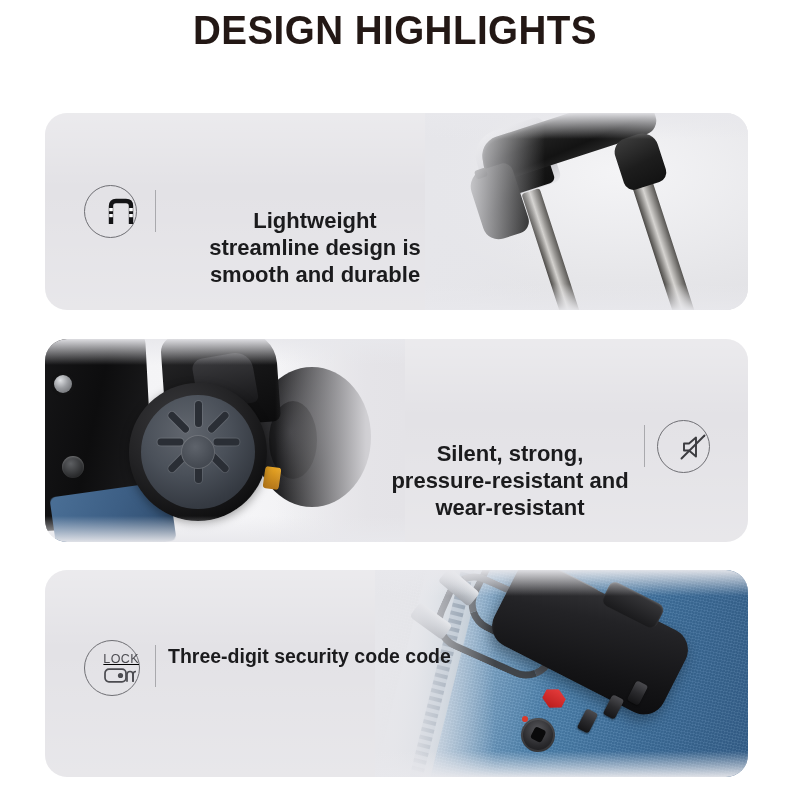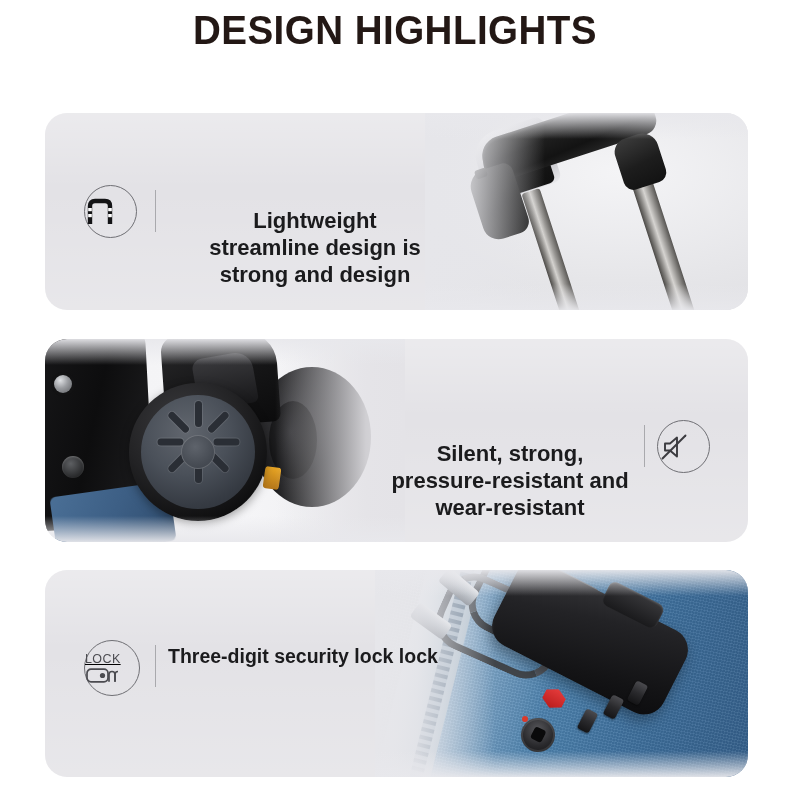--- a/index.html
+++ b/index.html
@@ -80,21 +80,21 @@
 
   
   .icon-circle {
     position: absolute;
     border: 1.4px solid #6f6f74;
     border-radius: 50%;
     box-sizing: border-box;
     z-index: 6;
     display: flex;
     align-items: center;
-    justify-content: flex-start;
+    justify-content: flex-end;
     text-decoration: underline;
   }
   .ic-1 { left: 84px; top: 185px; width: 53px; height: 53px; }
   .ic-2 { left: 657px; top: 420px; width: 53px; height: 53px; }
   .ic-3 { left: 84px; top: 640px; width: 56px; height: 56px; }
 
   .icon-circle svg { display: block; }
 
   
   .lock-wrap {
@@ -577,21 +577,21 @@
     <path d="M5 26 L5 8 Q5 3 10 3 L20 3 Q25 3 25 8 L25 26" fill="none" stroke="#141416" stroke-width="4.4" stroke-linecap="butt"></path>
     <rect x="3.2" y="10" width="3.6" height="3.2" fill="#ffffff"></rect>
     <rect x="3.2" y="16" width="3.6" height="3.2" fill="#ffffff"></rect>
     <rect x="23.2" y="10" width="3.6" height="3.2" fill="#ffffff"></rect>
     <rect x="23.2" y="16" width="3.6" height="3.2" fill="#ffffff"></rect>
   </svg>
 </div>
 <div class="divider div-1"></div>
 <div class="feature-text text-1">Lightweight
 streamline design is
-strong and design</div>
+smooth and durable</div>
 
 <div class="card card-2">
 
   <div class="photo-wheel">
     <div class="pw-bg"></div>
     <div class="wheel-bracket"></div>
     <div class="bracket-stud stud-a"></div>
     <div class="bracket-hole"></div>
     <div class="fabric-sliver"></div>
     <div class="wheel-rear"></div>
@@ -659,13 +659,13 @@
     <span class="lock-word">LOCK</span>
     <svg width="34" height="15" viewBox="0 0 34 15" aria-hidden="true">
       <rect x="1" y="1.2" width="21" height="12.6" rx="4" ry="4" fill="none" stroke="#4b4b50" stroke-width="1.7"></rect>
       <circle cx="16.5" cy="7.5" r="2.6" fill="#4b4b50"></circle>
       <path d="M23 13.8 L23 6.5 Q23 3.5 26 3.5 Q29 3.5 29 6.5 L29 13.8" fill="none" stroke="#4b4b50" stroke-width="1.7"></path>
       <path d="M29 13.8 L29 6.5 Q29 3.5 32 3.5" fill="none" stroke="#4b4b50" stroke-width="1.7"></path>
     </svg>
   </div>
 </div>
 <div class="divider div-3"></div>
-<div class="feature-text text-3">Three-digit security lock lock</div>
+<div class="feature-text text-3">Three-digit security code code</div>
 
 </body></html>

